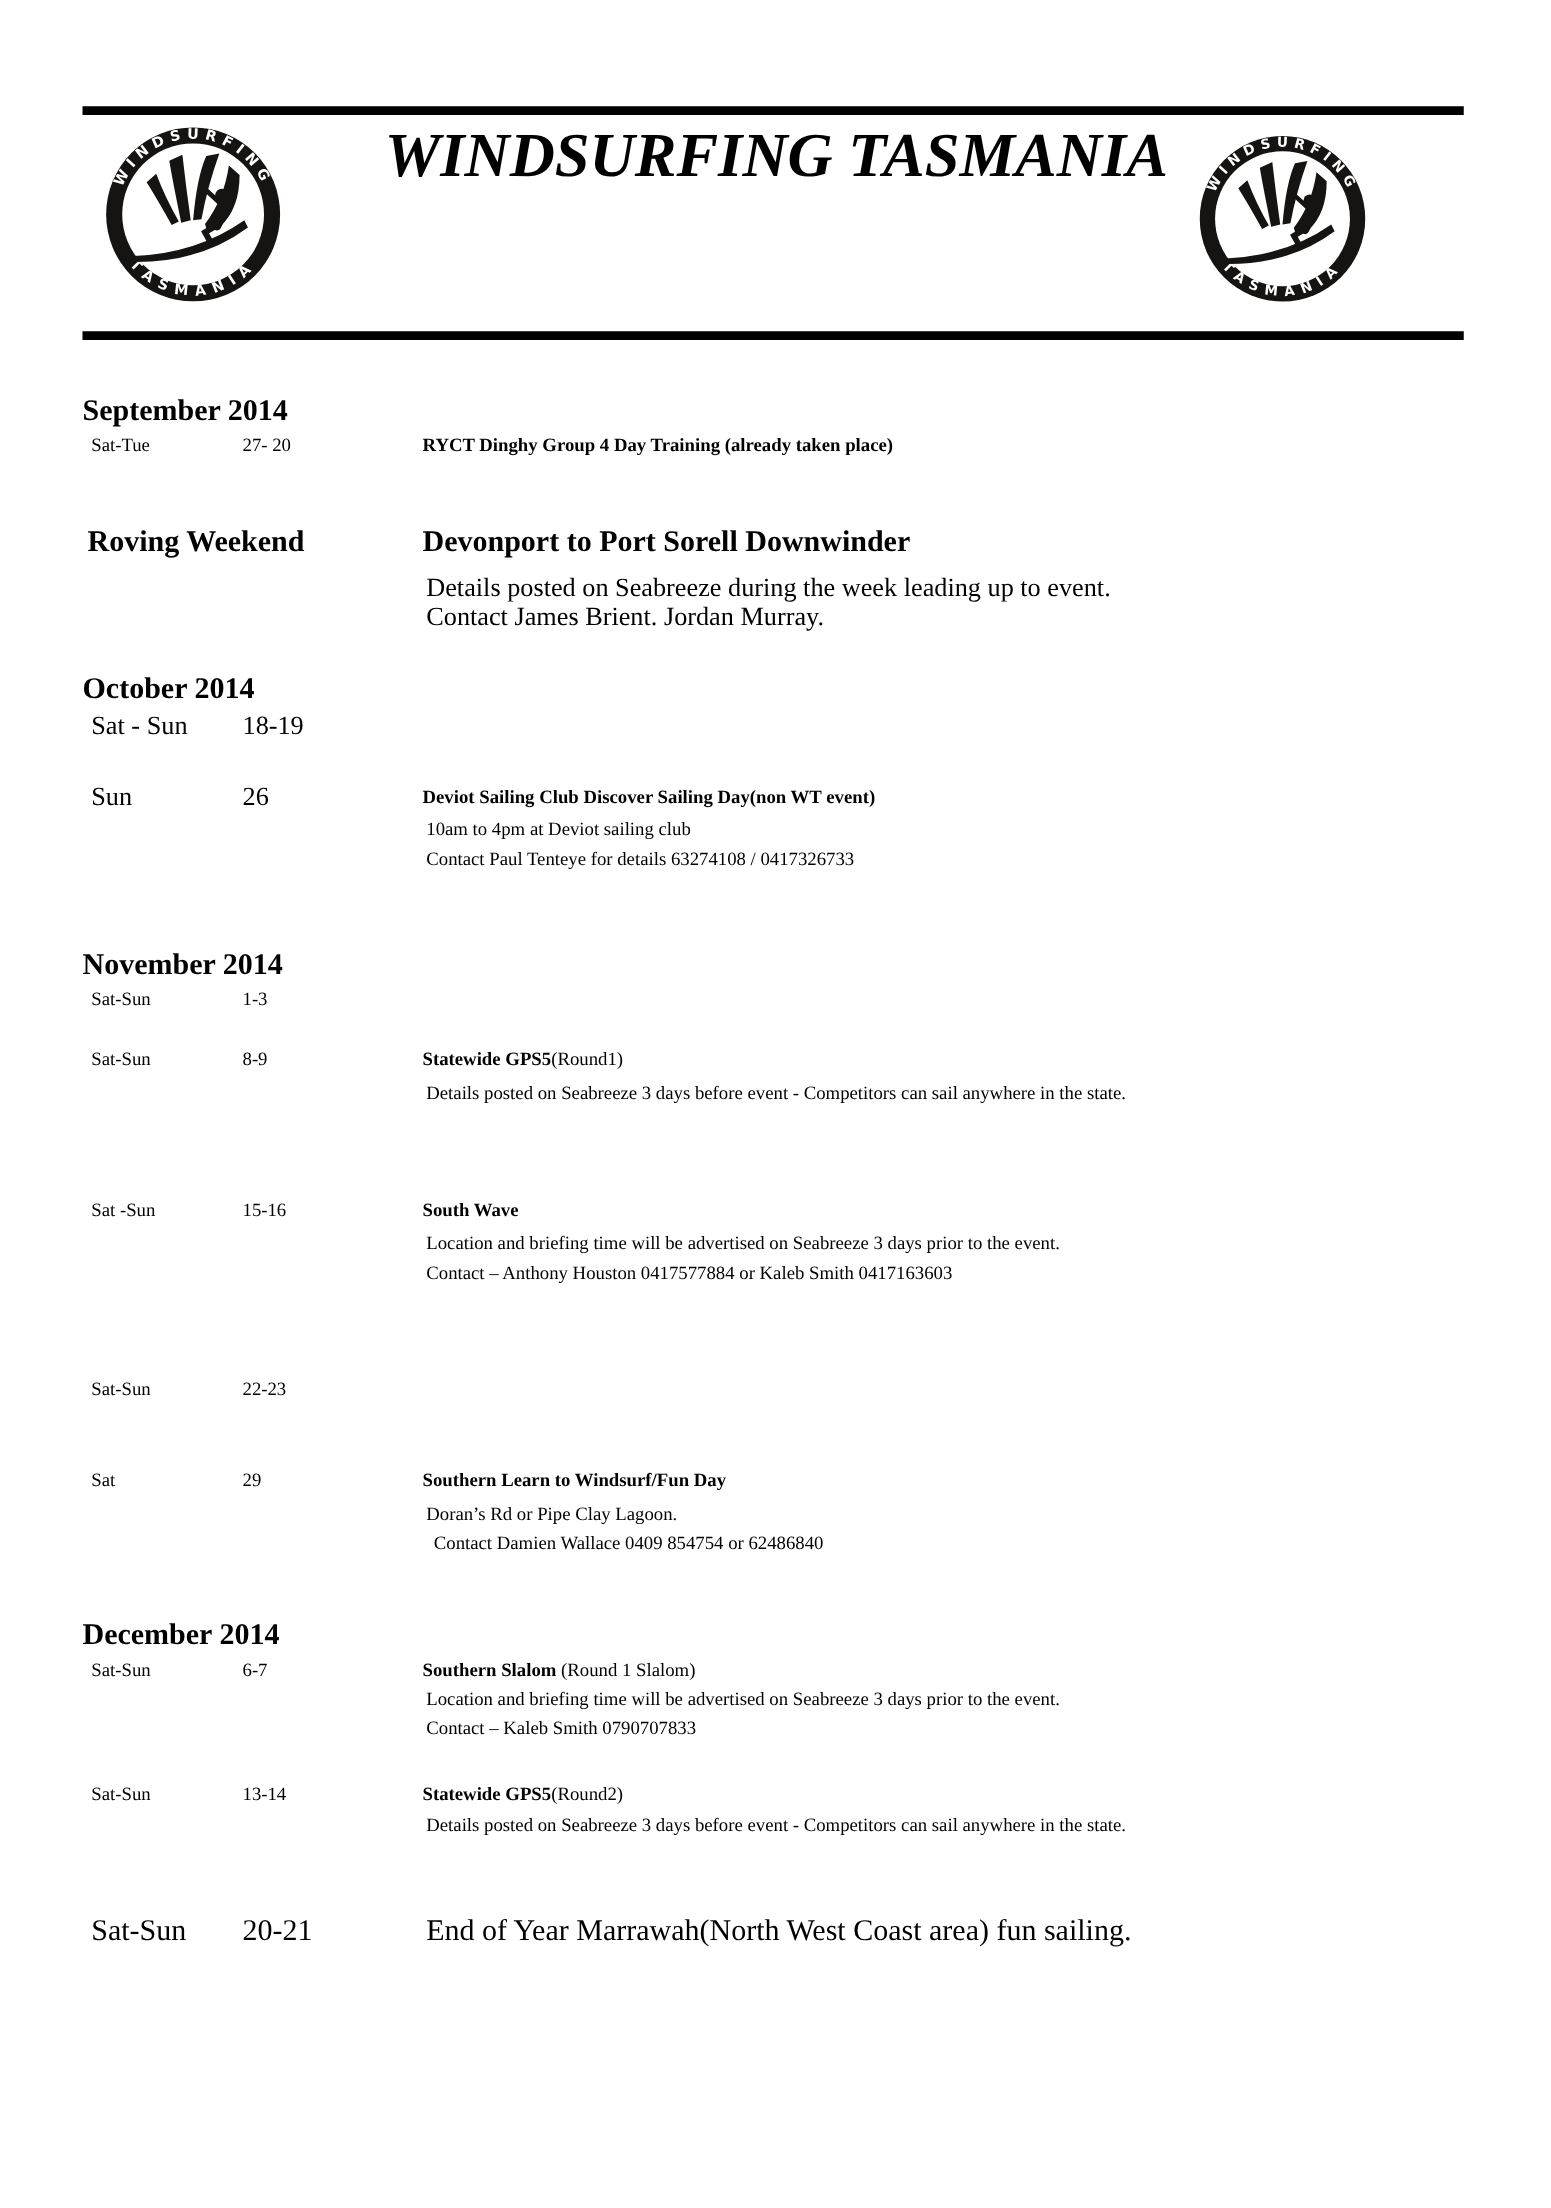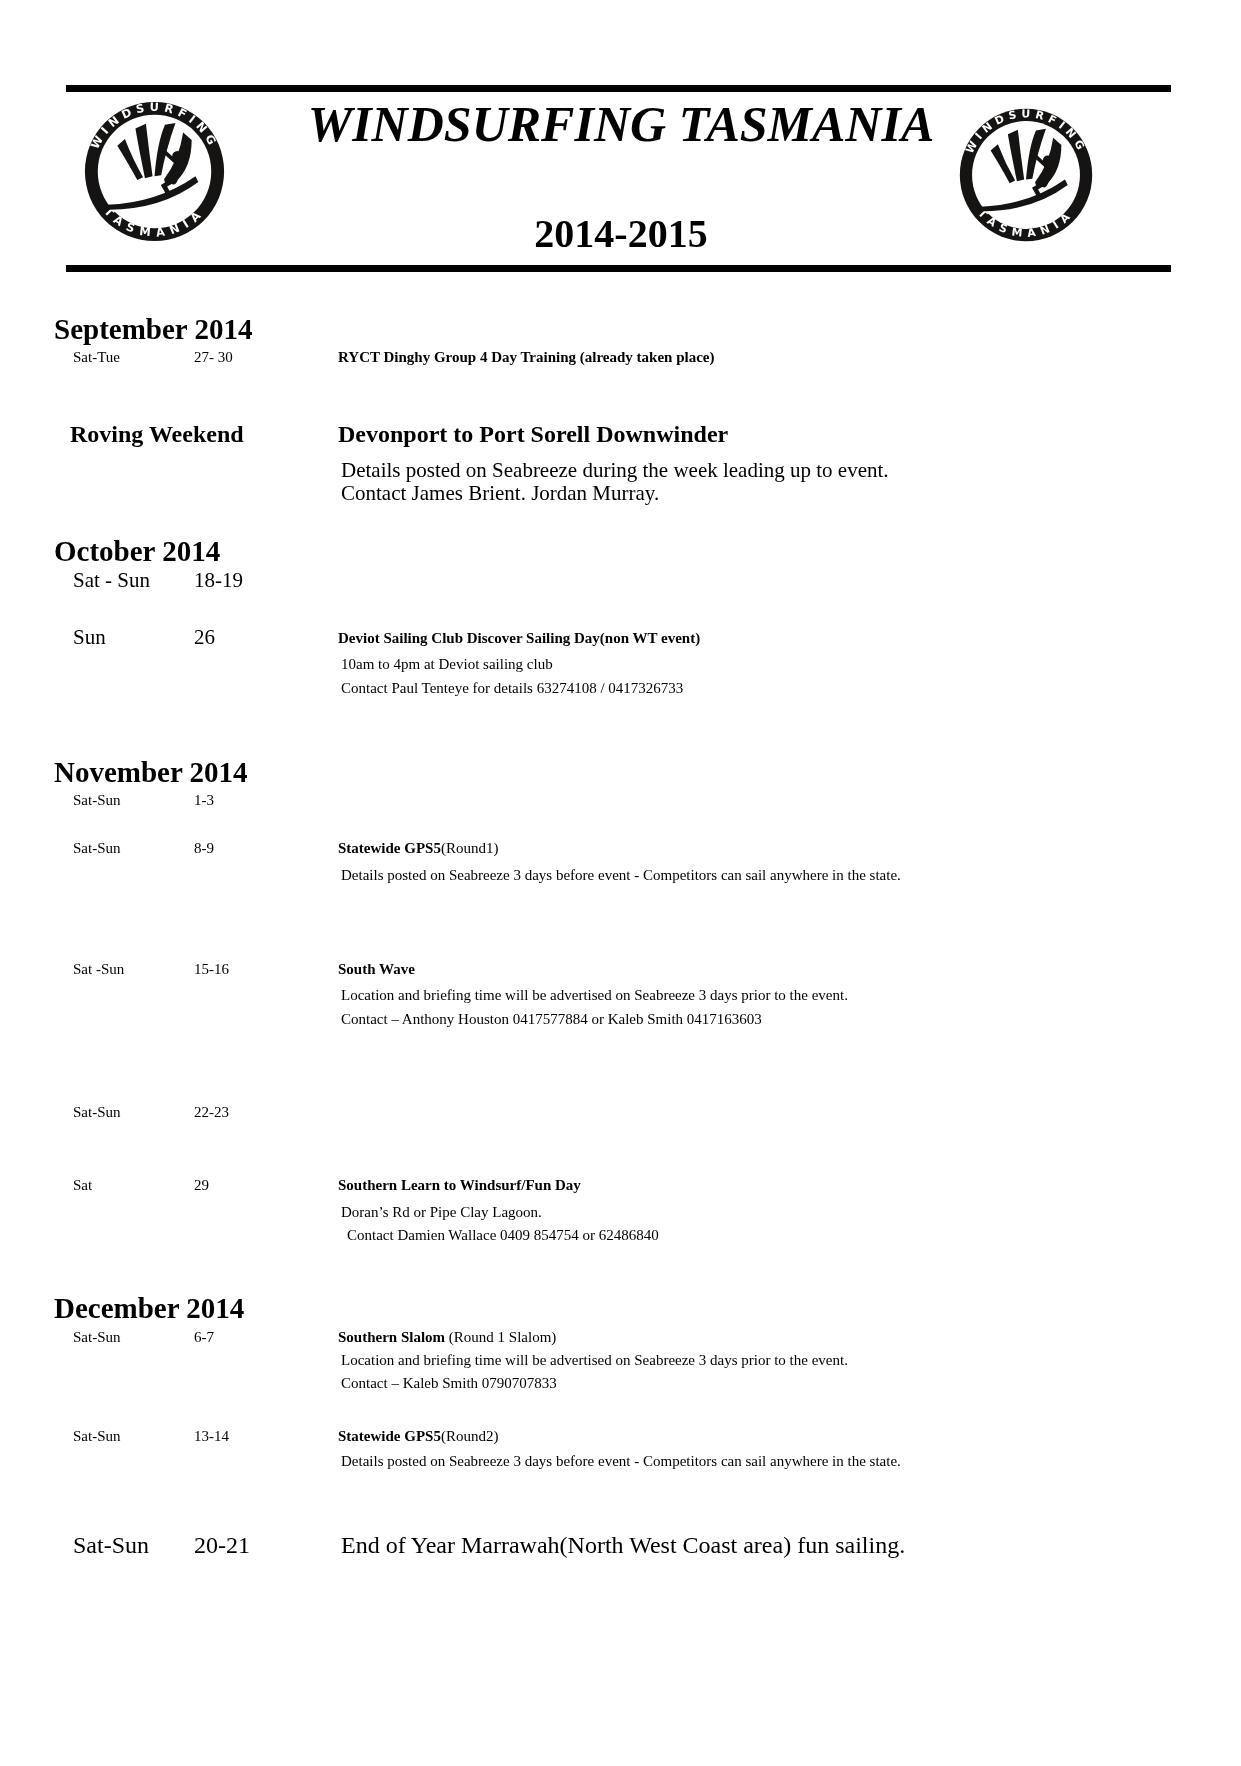--- a/index.html
+++ b/index.html
@@ -20,21 +20,21 @@
   .col { position:absolute; top:0; white-space:pre; }
   .day  { left:73px; }
   .date { left:194px; }
   .desc { left:338px; }
   .det  { left:341px;text-align:right; }
   .det2 { left:347px; }
   .s19 { font-size:15px; line-height:22px; }
   .s21 { font-size:21px; line-height:25px; }
   .s24 { font-size:24px; line-height:28px; }
   .b { font-weight:bold; }
-  .month { position:absolute; left:54px; font-size:29px; line-height:28px; font-weight:bold; }
+  .month { position:absolute; left:66px; font-size:24px; line-height:28px; font-weight:bold; }
 </style>
 </head>
 <body>
 
 <div class="page">
 
   <div class="rule" style="top:85px"></div>
   <div class="rule" style="top:265px"></div>
 
   <svg class="logo logo-left" viewBox="0 0 150 150">
@@ -87,26 +87,25 @@
     </g>
     <g stroke="#161412" fill="none" stroke-linecap="round">
       <circle cx="99" cy="59" r="5.5" fill="#161412" stroke="none"></circle>
       <path d="M97,65 L83,52" stroke-width="4"></path>
       <path d="M99,64 Q101,75 95,85" stroke-width="7"></path>
       <path d="M95,84 L85,90 L90,99" stroke-width="5"></path>
     </g>
   </svg>
 
   <div class="title t1">WINDSURFING TASMANIA</div>
-  <div class="title t3">2014-2015</div>
 
   <div class="month" style="top:315px">September 2014</div>
   <div class="row s19" style="top:346px">
     <span class="col day">Sat-Tue</span>
-    <span class="col date">27- 30</span>
+    <span class="col date">27- 20</span>
     <span class="col desc b">RYCT Dinghy Group 4 Day Training (already taken place)</span>
   </div>
 
   <div class="row s24" style="top:420px">
     <span class="col day b" style="left:70px">Roving Weekend</span>
     <span class="col desc b">Devonport to Port Sorell Downwinder</span>
   </div>
   <div class="row s21" style="top:458px">
     <span class="col det">Details posted on Seabreeze during the week leading up to event.</span>
   </div>

